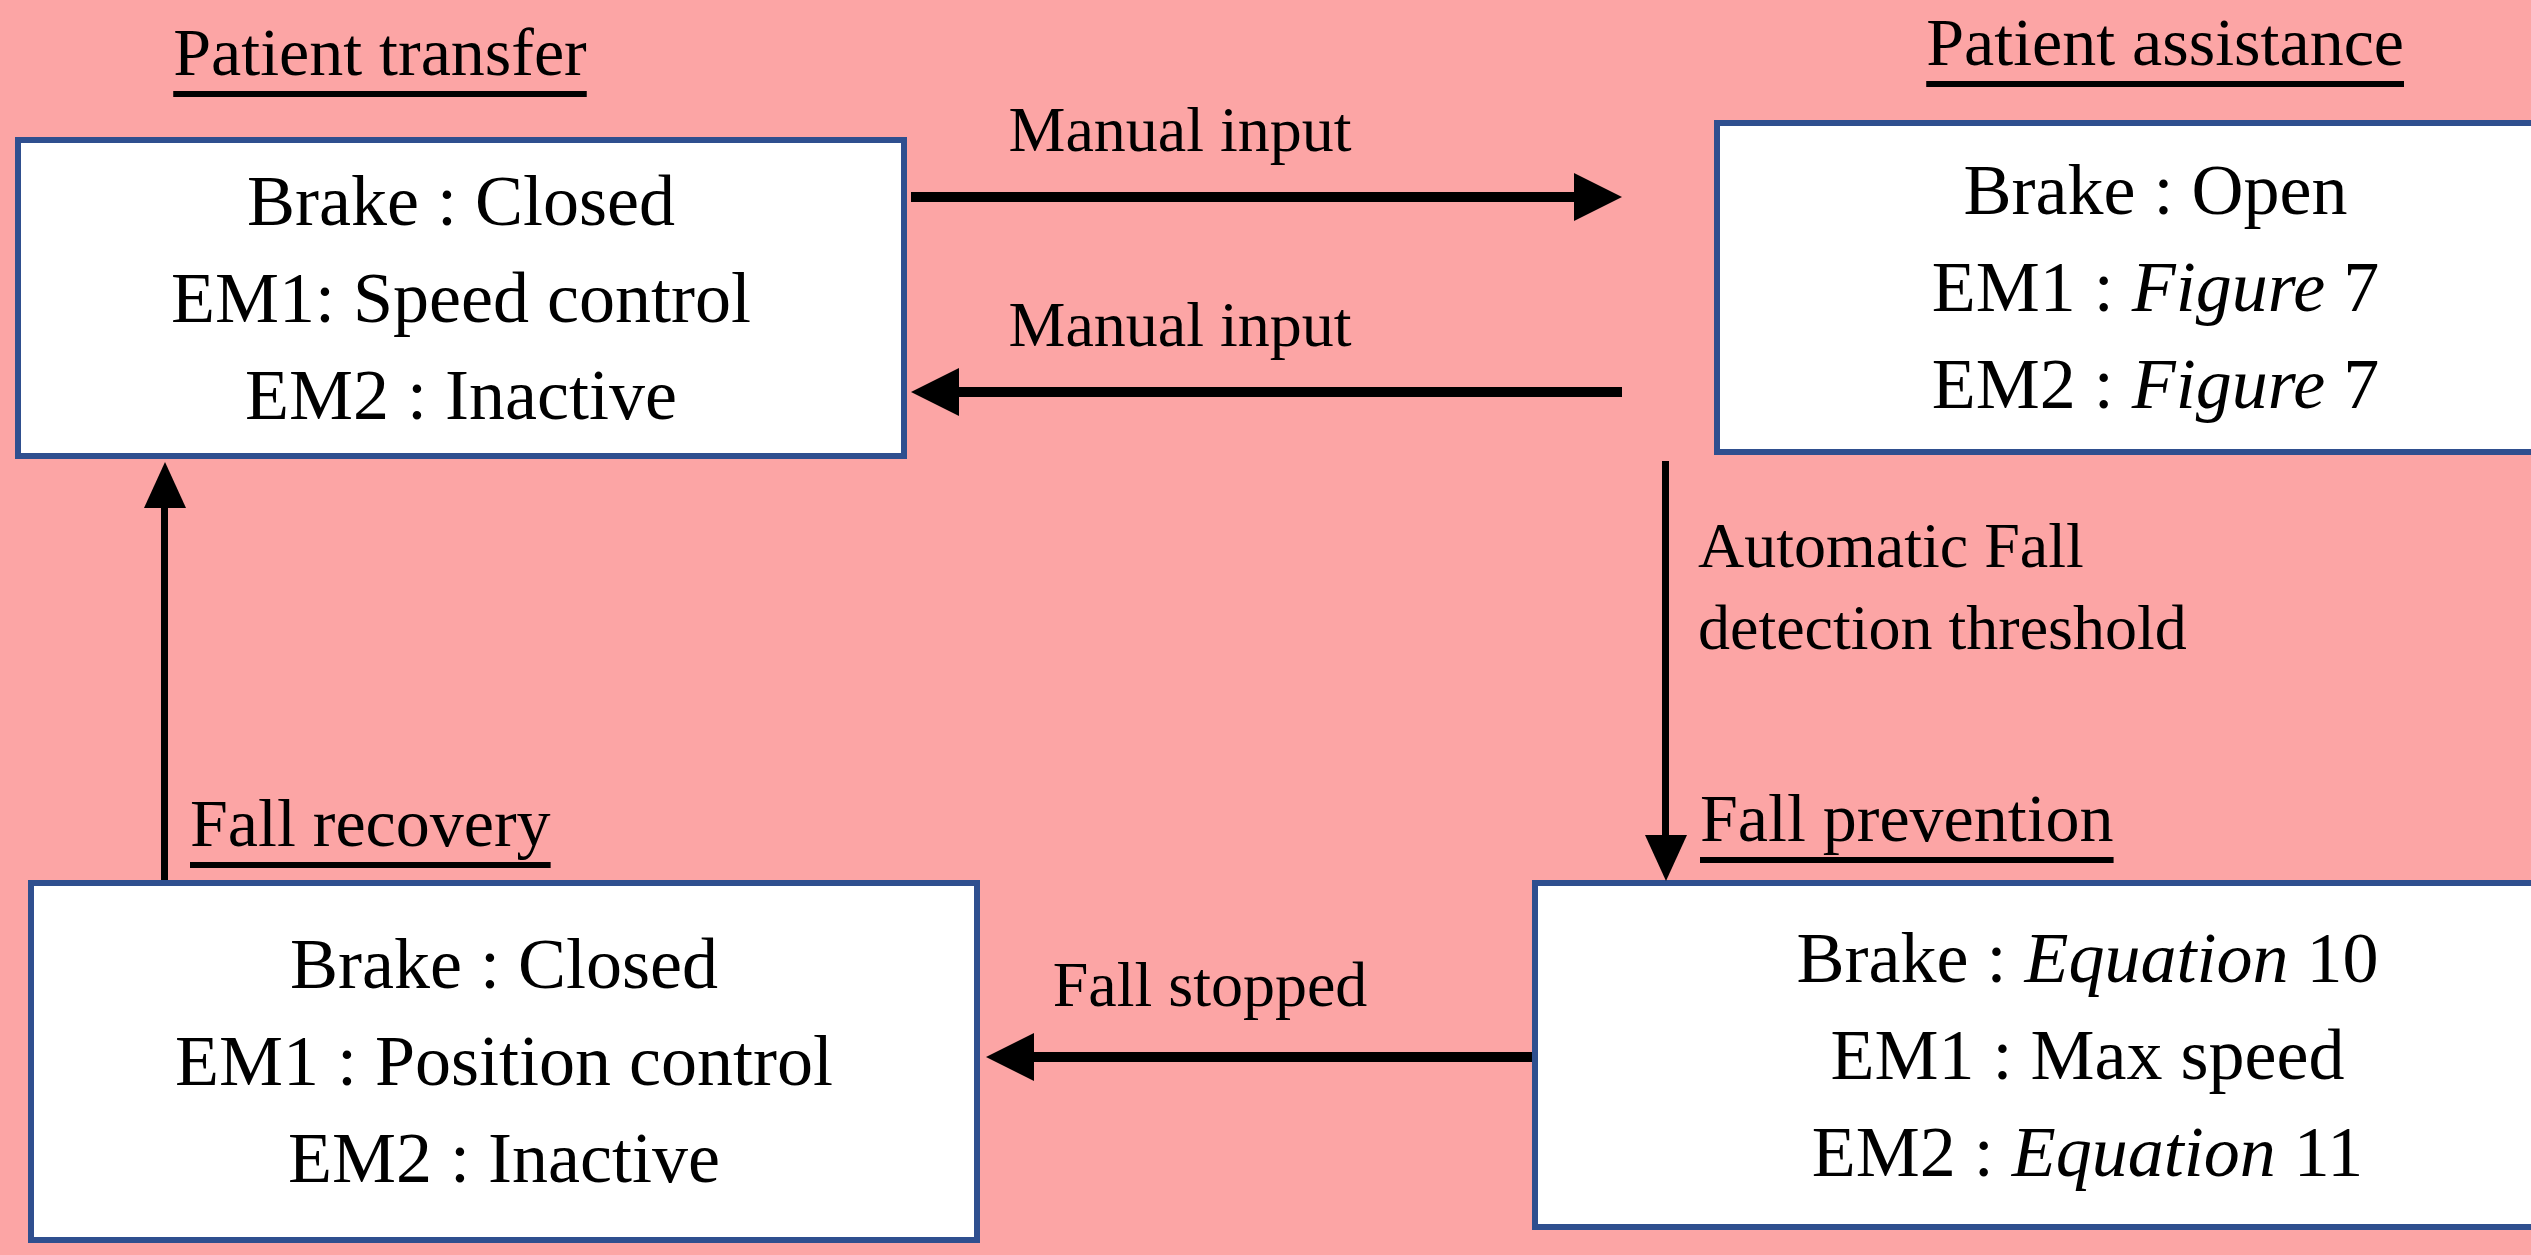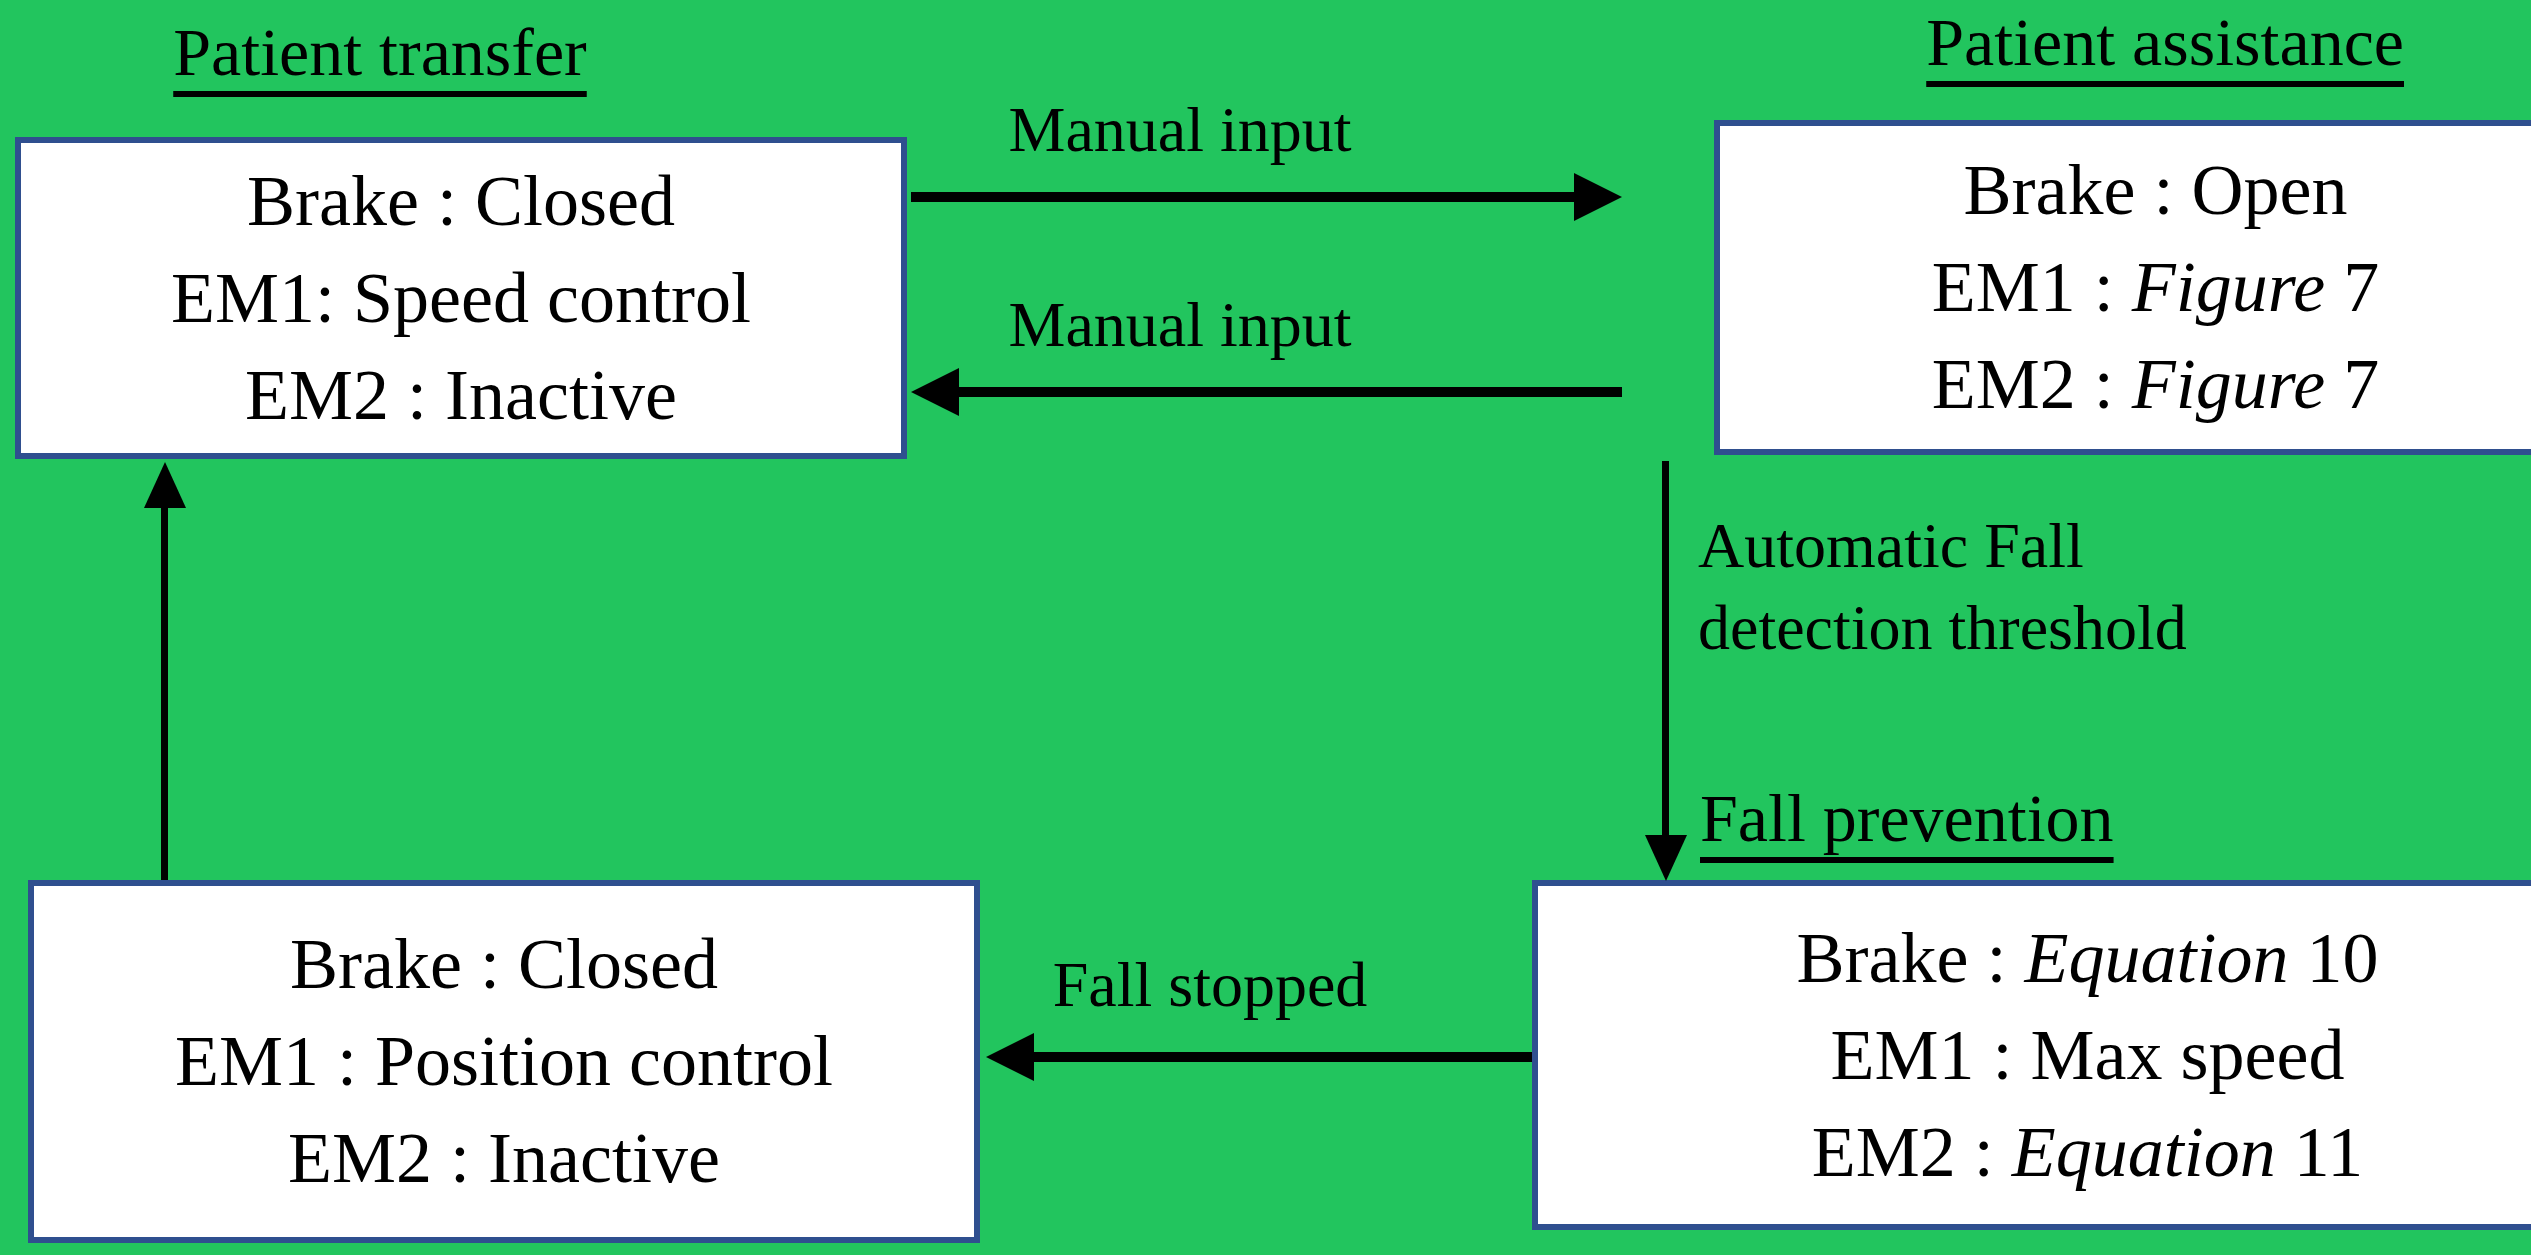--- a/index.html
+++ b/index.html
@@ -1,20 +1,20 @@
 <!DOCTYPE html>
 <html><head>
 <meta charset="utf-8">
 <style>
   html, body { margin: 0; padding: 0; background: #ffffff; }
   .canvas {
     position: relative;
     width: 2531px;
     height: 1255px;
-    background: #22c55e;
+    background: #fca5a5;
     font-family: "Liberation Serif", "DejaVu Serif", serif;
     color: #000000;
     overflow: hidden;
   }
 
   
   .box {
     position: absolute;
     box-sizing: border-box;
     border: 6px solid #2F4F8F;
@@ -80,20 +80,23 @@
 <body>
 
 <div class="canvas">
 
   <div class="title t-tl">
     <span class="u">Patient transfer</span>
   </div>
   <div class="title t-tr">
     <span class="u">Patient assistance</span>
   </div>
+  <div class="title t-bl">
+    <span class="u">Fall recovery</span>
+  </div>
   <div class="title t-br">
     <span class="u">Fall prevention</span>
   </div>
 
   <div class="box b-tl">
     <p class="line"><span>Brake : Closed</span></p>
     <p class="line"><span>EM1: Speed control</span></p>
     <p class="line"><span>EM2 : Inactive</span></p>
   </div>
   <div class="box b-tr">

